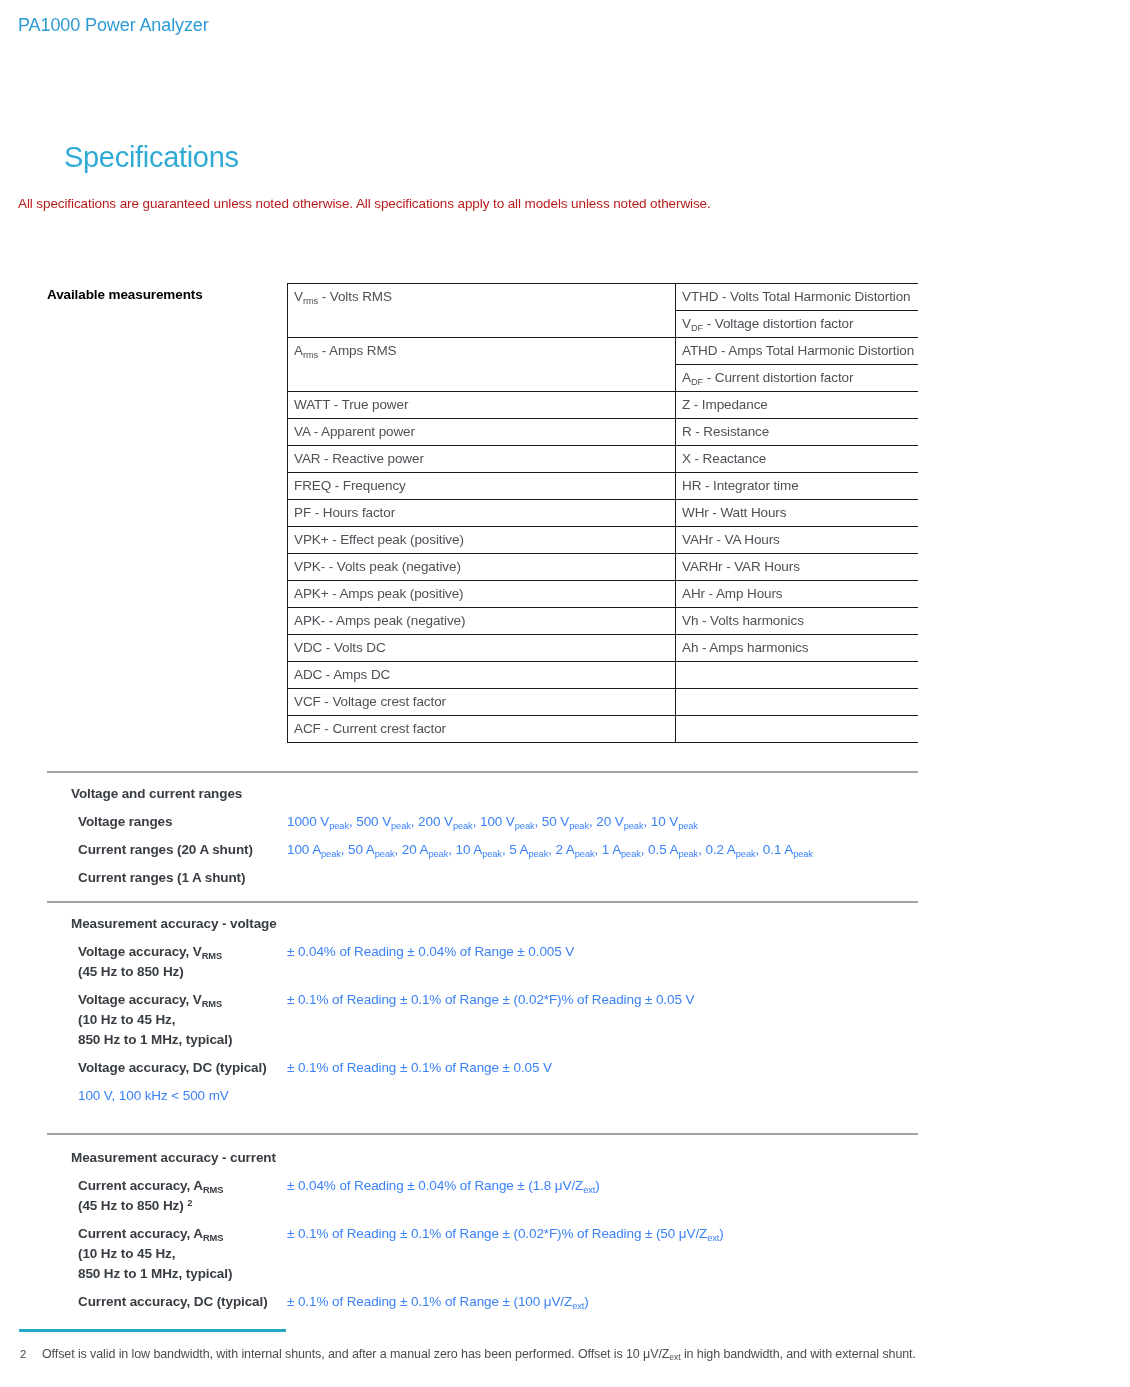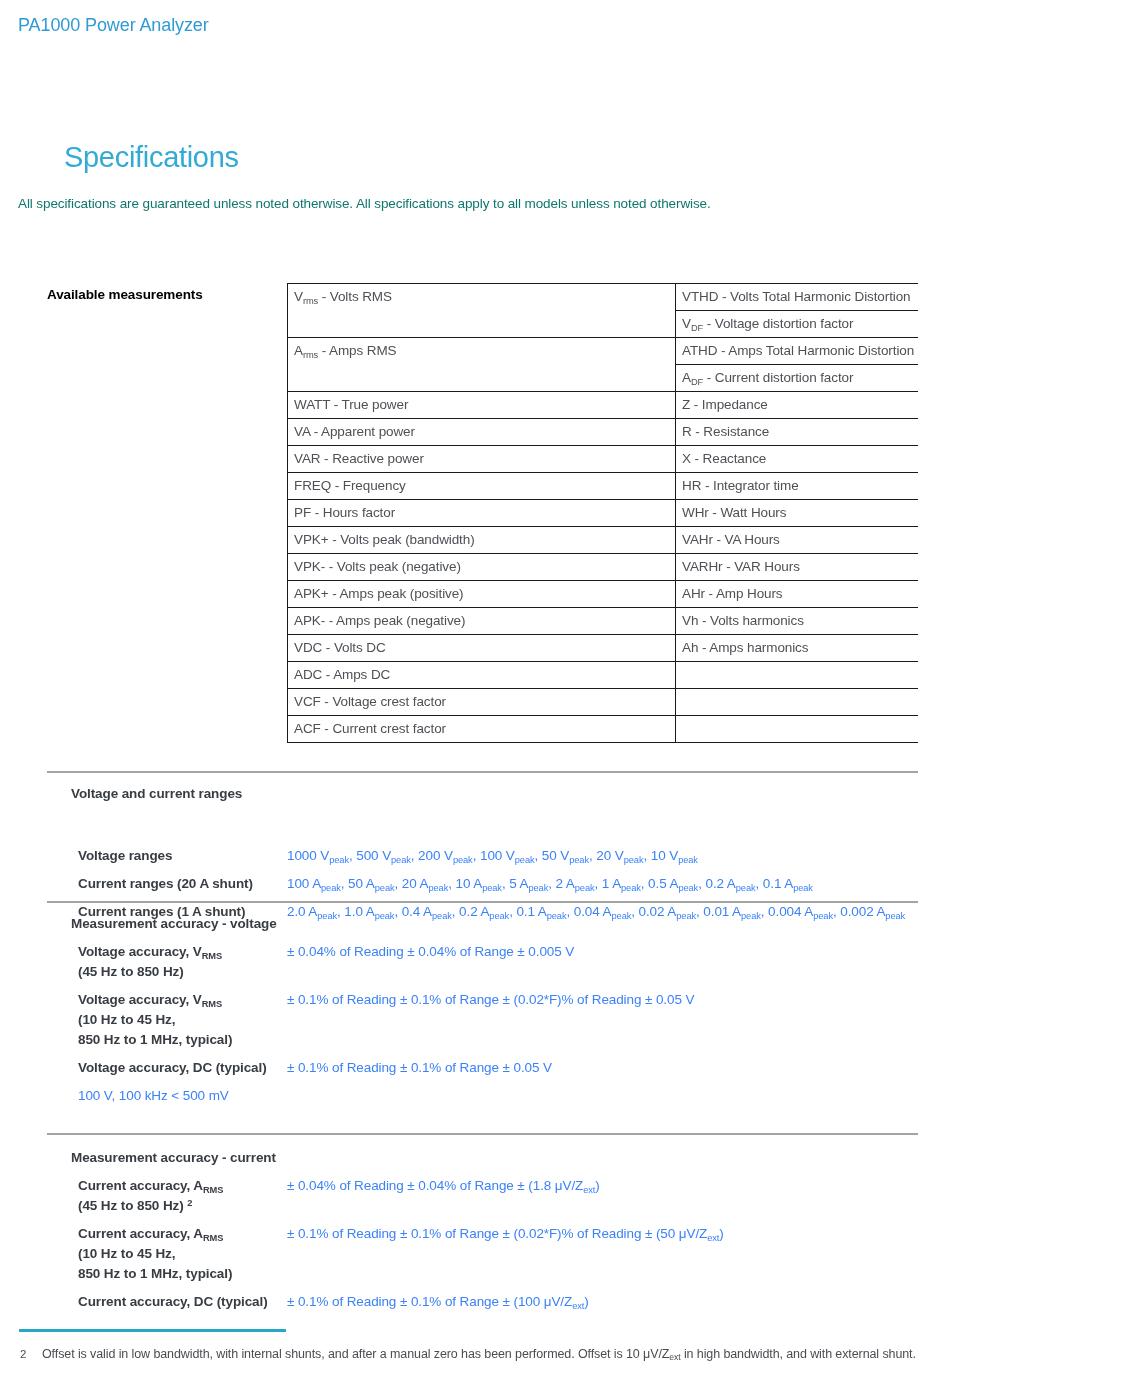--- a/index.html
+++ b/index.html
@@ -16,21 +16,21 @@
   .doc-header {
     position: absolute; top: 15px; left: 18px;
     font-size: 18px; color: #2e9bd5; font-weight: 400;
   }
   .doc-title {
     position: absolute; top: 141px; left: 20px;
     font-size: 29px; color: #31abd5; font-weight: 400; letter-spacing: -0.3px; margin-left: 44px;
   }
   .doc-intro {
     position: absolute; top: 196px; left: 18px;
-    font-size: 13.5px; color: #0f766e;
+    font-size: 13.5px; color: #b91c1c;
   }
 
   .measurements-label {
     position: absolute; top: 287px; left: 47px;
     font-size: 13.5px; font-weight: bold; color: #000000;
   }
   table.measurements {
     position: absolute; top: 283px; left: 287px;
     border-collapse: collapse; table-layout: fixed;
     width: 782px;
@@ -57,21 +57,21 @@
 
   .spec-section-title {
     position: absolute; left: 48px;
     font-size: 13.5px; font-weight: bold; color: #383d43; margin-left: 23px;
   }
   #section-title-1 { top: 786px; }
   #section-title-2 { top: 916px; }
   #section-title-3 { top: 1150px; }
 
   .spec-rows { position: absolute; left: 78px; width: 1040px; }
-  #section-rows-1 { top: 812px; margin-top: 34px; }
+  #section-rows-1 { top: 812px; }
   #section-rows-2 { top: 942px; }
   #section-rows-3 { top: 1176px; }
 
   .spec-row { display: flex; align-items: flex-start; margin-bottom: 8px; }
   .spec-label {
     width: 209px; flex: 0 0 209px;
     font-size: 13.5px; font-weight: bold; color: #383d43;
     line-height: 20px;
   }
   .spec-value {
@@ -143,21 +143,21 @@
         </tr>
         <tr>
           <td rowspan="1">FREQ - Frequency</td>
           <td>HR - Integrator time</td>
         </tr>
         <tr>
           <td rowspan="1">PF - Hours factor</td>
           <td>WHr - Watt Hours</td>
         </tr>
         <tr>
-          <td rowspan="1">VPK+ - Volts peak (bandwidth)</td>
+          <td rowspan="1">VPK+ - Effect peak (positive)</td>
           <td>VAHr - VA Hours</td>
         </tr>
         <tr>
           <td rowspan="1">VPK- - Volts peak (negative)</td>
           <td>VARHr - VAR Hours</td>
         </tr>
         <tr>
           <td rowspan="1">APK+ - Amps peak (positive)</td>
           <td>AHr - Amp Hours</td>
         </tr>
@@ -190,21 +190,20 @@
       <div class="spec-row">
         <div class="spec-label"><span>Voltage ranges</span></div>
         <div class="spec-value">1000 V<sub>peak</sub>, 500 V<sub>peak</sub>, 200 V<sub>peak</sub>, 100 V<sub>peak</sub>, 50 V<sub>peak</sub>, 20 V<sub>peak</sub>, 10 V<sub>peak</sub></div>
       </div>
       <div class="spec-row">
         <div class="spec-label"><span>Current ranges (20 A shunt)</span></div>
         <div class="spec-value">100 A<sub>peak</sub>, 50 A<sub>peak</sub>, 20 A<sub>peak</sub>, 10 A<sub>peak</sub>, 5 A<sub>peak</sub>, 2 A<sub>peak</sub>, 1 A<sub>peak</sub>, 0.5 A<sub>peak</sub>, 0.2 A<sub>peak</sub>, 0.1 A<sub>peak</sub></div>
       </div>
       <div class="spec-row">
         <div class="spec-label"><span>Current ranges (1 A shunt)</span></div>
-        <div class="spec-value">2.0 A<sub>peak</sub>, 1.0 A<sub>peak</sub>, 0.4 A<sub>peak</sub>, 0.2 A<sub>peak</sub>, 0.1 A<sub>peak</sub>, 0.04 A<sub>peak</sub>, 0.02 A<sub>peak</sub>, 0.01 A<sub>peak</sub>, 0.004 A<sub>peak</sub>, 0.002 A<sub>peak</sub></div>
       </div>
     </div>
 
   <div class="section-divider" id="divider-2"></div>
   <div class="spec-section-title" id="section-title-2">Measurement accuracy - voltage</div>
   <div class="spec-rows" id="section-rows-2">
       <div class="spec-row">
         <div class="spec-label"><span>Voltage accuracy, V<sub>RMS</sub></span><br><span>(45 Hz to 850 Hz)</span></div>
         <div class="spec-value">± 0.04% of Reading ± 0.04% of Range ± 0.005 V</div>
       </div>

